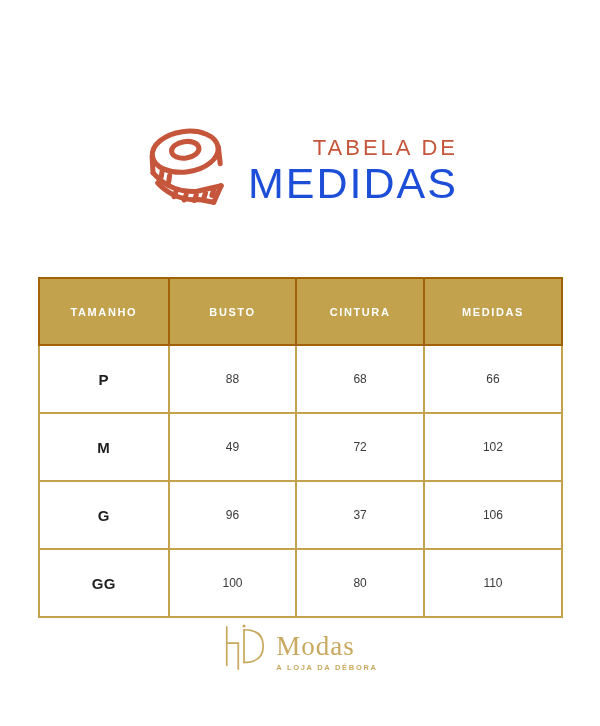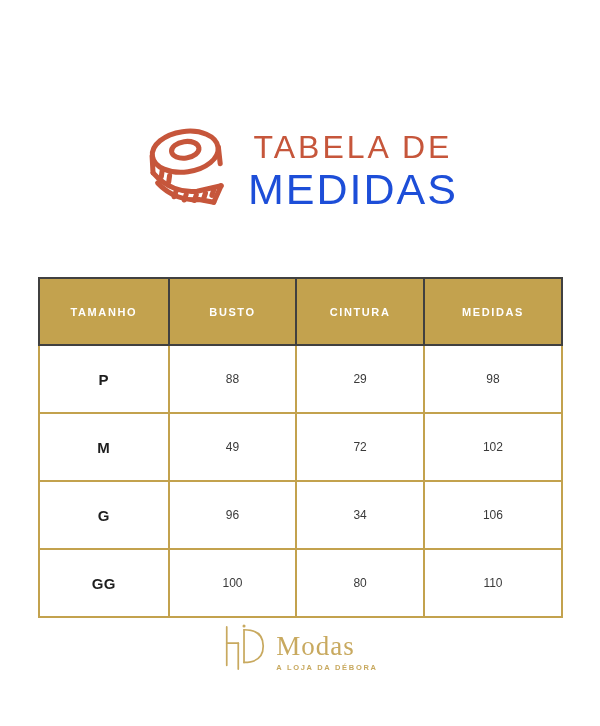--- a/index.html
+++ b/index.html
@@ -30,25 +30,26 @@
   }
   .tape-icon svg {
     width: 92px;
     height: 102px;
     display: block;
   }
   .title-text {
     text-align: center;
   }
   .title-line1 {
-    font-size: 32px;
+    font-size: 22px;
     letter-spacing: 3px;
     font-weight: 500;
     color: #C6563B;
     line-height: 1.1;
+    text-align: right;
   }
   .title-line2 {
     font-size: 43px;
     letter-spacing: 2px;
     font-weight: 500;
     color: #1d4ed8;
     line-height: 1.05;
     margin-top: 1px;
   }
 
@@ -61,21 +62,21 @@
     border-collapse: collapse;
     table-layout: fixed;
   }
   .size-table th {
     background: #C3A24E;
     color: #ffffff;
     font-size: 11px;
     font-weight: bold;
     letter-spacing: 1.6px;
     height: 63px;
-    border: 2px solid #404040;
+    border: 2px solid #a16207;
     text-align: center;
     vertical-align: middle;
   }
   .size-table td {
     background: #ffffff;
     height: 64px;
     border: 2px solid #C3A24E;
     text-align: center;
     vertical-align: middle;
     font-size: 12px;
@@ -169,33 +170,33 @@
         <th>TAMANHO</th>
         <th>BUSTO</th>
         <th>CINTURA</th>
         <th>MEDIDAS</th>
       </tr>
     </thead>
     <tbody>
       <tr>
         <td class="size-cell">P</td>
         <td>88</td>
-        <td>29</td>
-        <td>98</td>
+        <td>68</td>
+        <td>66</td>
       </tr>
       <tr>
         <td class="size-cell">M</td>
         <td>49</td>
         <td>72</td>
         <td>102</td>
       </tr>
       <tr>
         <td class="size-cell">G</td>
         <td>96</td>
-        <td>34</td>
+        <td>37</td>
         <td>106</td>
       </tr>
       <tr>
         <td class="size-cell">GG</td>
         <td>100</td>
         <td>80</td>
         <td>110</td>
       </tr>
     </tbody>
   </table>

